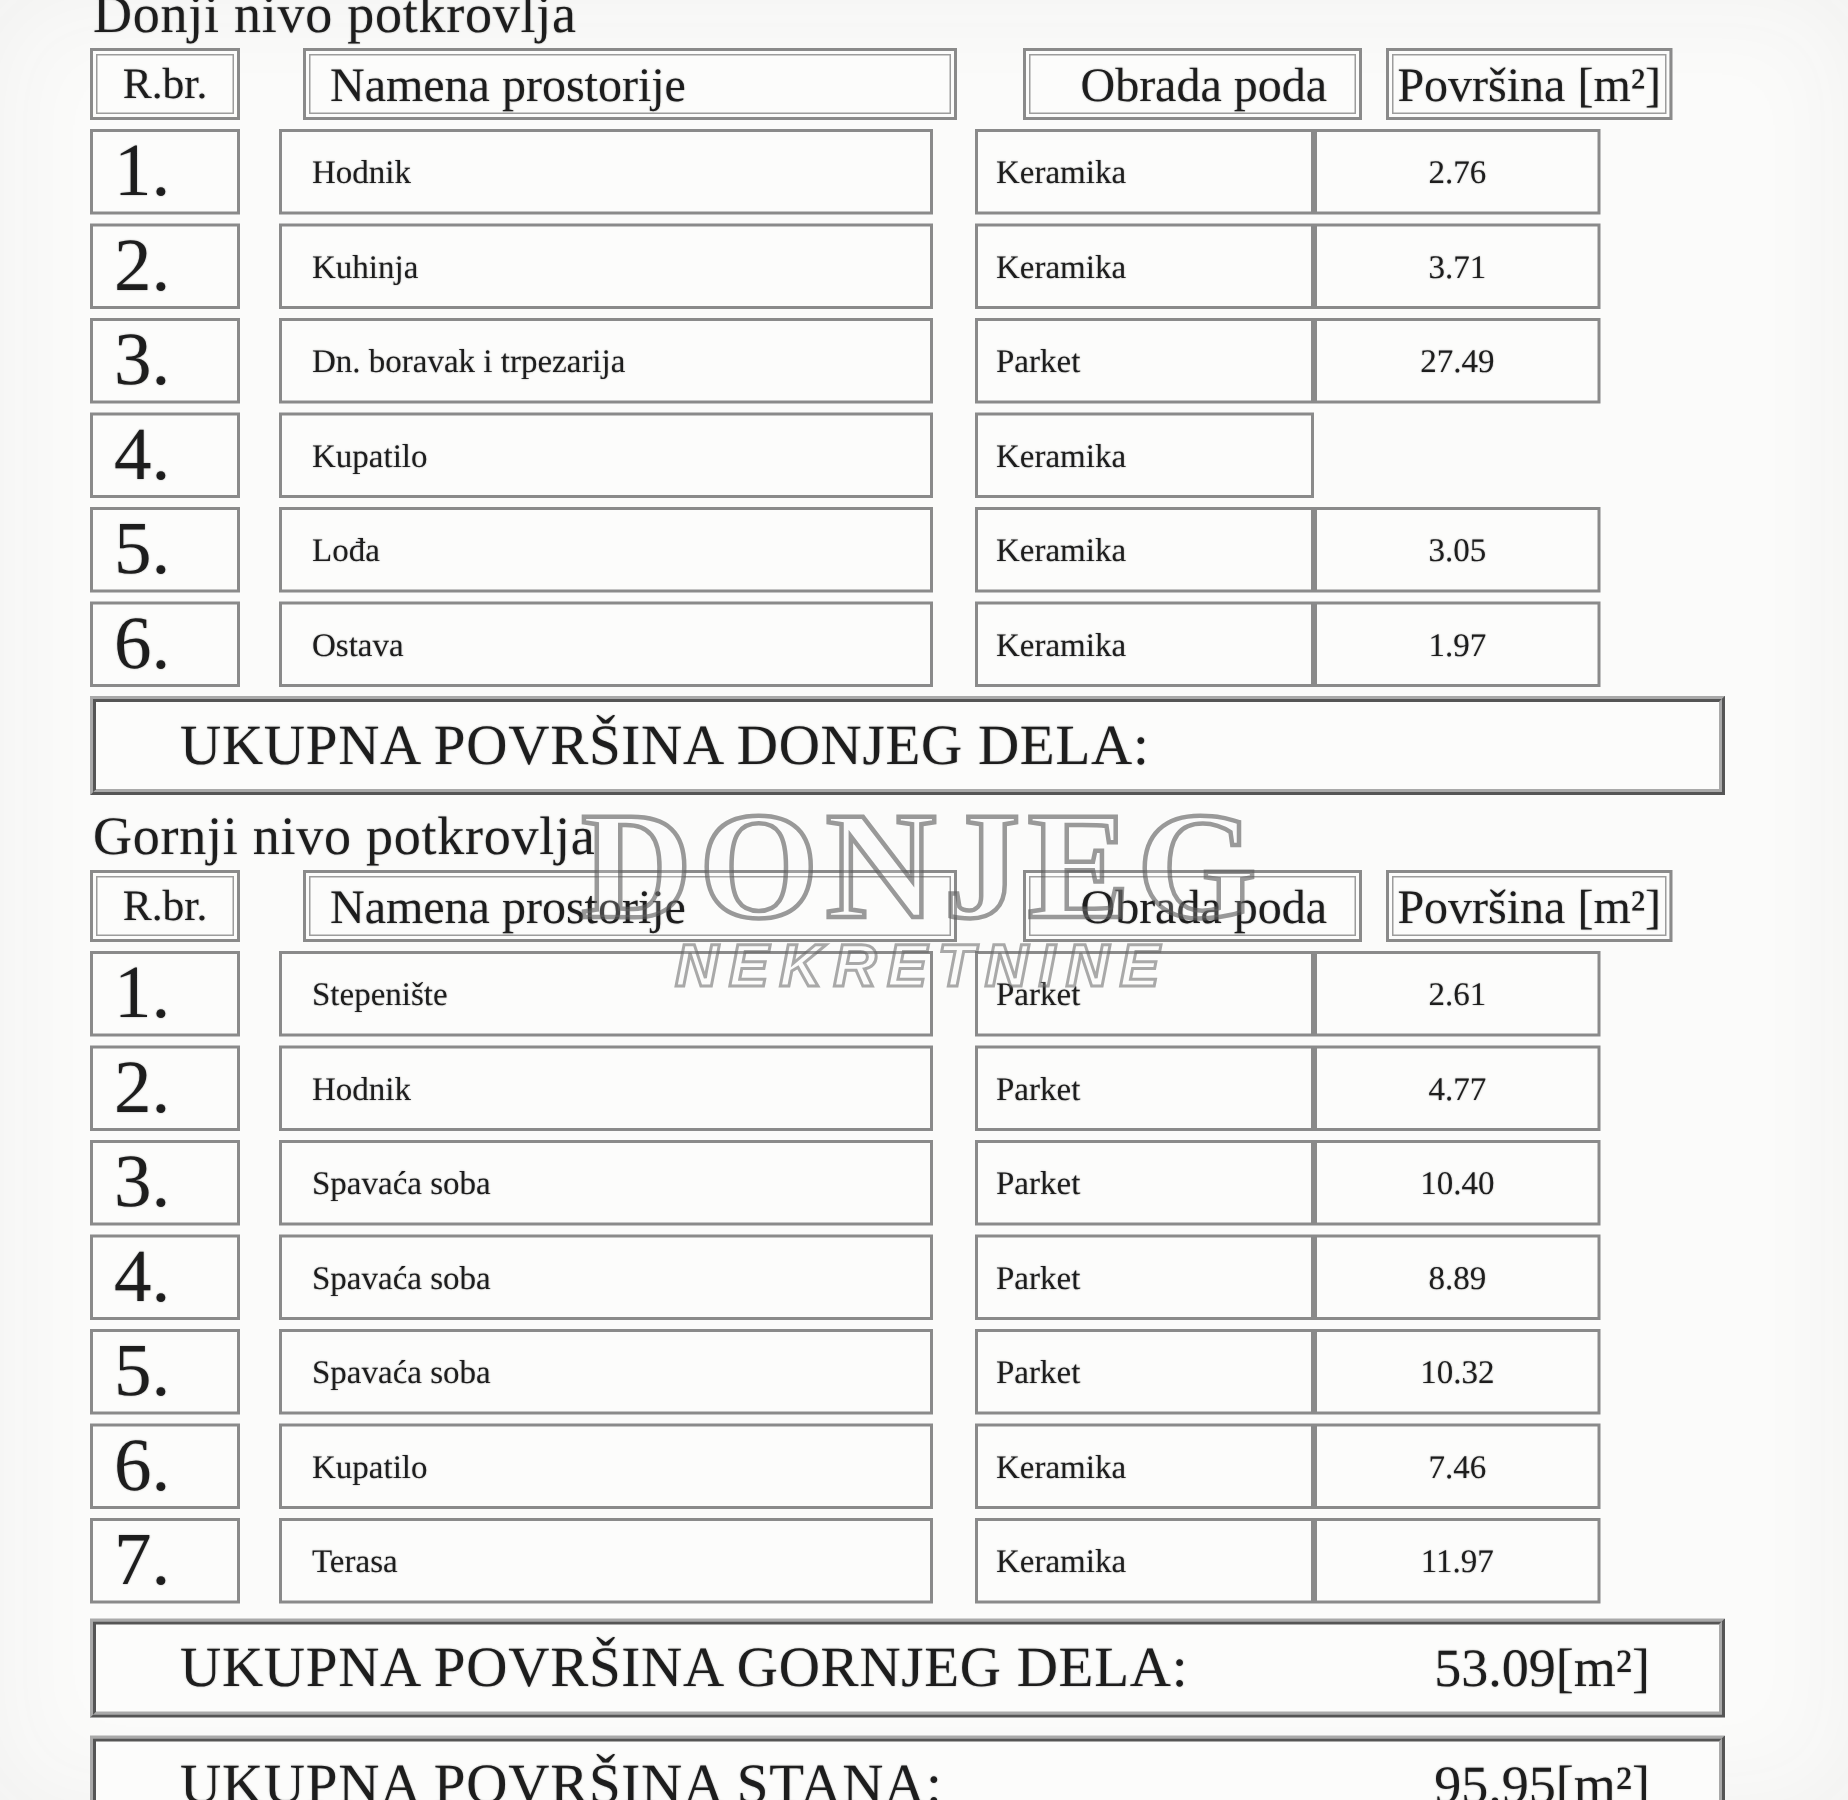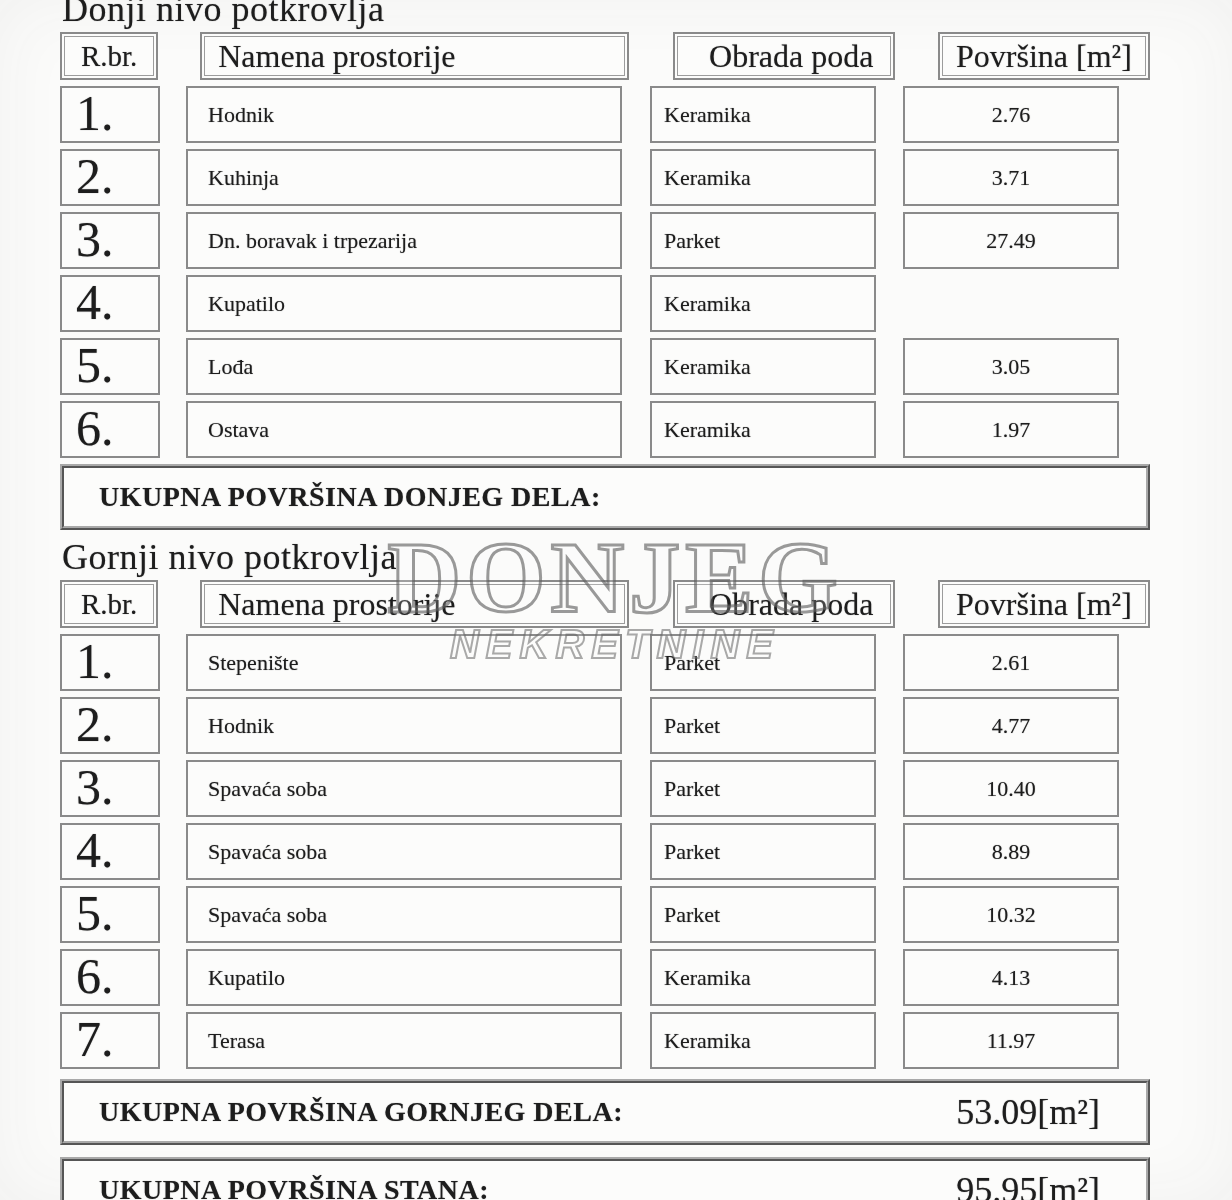--- a/index.html
+++ b/index.html
@@ -26,36 +26,36 @@
     font-size:22px;overflow:hidden;white-space:nowrap;
   }
   .hcell{
     height:48px;
     box-shadow:inset 0 0 0 2px #fcfcfb, inset 0 0 0 3px #9c9c9c;
     font-size:32px;
   }
   .c1{width:100px;}
   .c2{width:436px;margin-left:26px;}
   .c3{width:226px;margin-left:28px;padding-left:15px;}
-  .c4{width:216px;margin-left:27px;}
+  .c4{width:191px;}
   .hcell.c1{justify-content:center;font-size:29px;}
   .hcell.c2{padding-left:16px;}
   .hcell.c3{justify-content:center;}
   .hcell.c4{justify-content:center;}
   .cell.num{padding-left:14px;font-size:50px;line-height:1;padding-bottom:4px;}
   .cell.name{padding-left:20px;}
   .cell.floor{padding-left:12px;}
   .cell.area{justify-content:center;}
   .header-row{margin-bottom:6px;gap:16px;}
   .total-row{
     box-sizing:border-box;width:1090px;height:66px;
     border:4px ridge #a9a9a9;background:#fcfcfb;
     display:flex;align-items:center;white-space:nowrap;
   }
-  .total-row .lbl{margin-left:35px;font-weight:bold;font-size:28px;letter-spacing:0.5px;}
+  .total-row .lbl{margin-left:56px;font-weight:normal;font-size:38px;letter-spacing:0.5px;}
   .total-row .val{margin-left:auto;margin-right:46px;font-size:36px;}
   #total-0{margin-top:4px;}
   #title-1{margin-top:10px;}
   #total-1{margin-top:10px;}
   #grand-total{margin-top:12px;}
   .watermark{
     position:absolute;left:330px;top:528px;width:570px;z-index:6;
     text-align:center;pointer-events:none;
     filter:blur(0.5px);
   }
@@ -160,21 +160,21 @@
       <div class="row">
         <div class="cell num c1">5.</div>
         <div class="cell name c2">Spavaća soba</div>
         <div class="cell floor c3">Parket</div>
         <div class="cell area c4">10.32</div>
       </div>
       <div class="row">
         <div class="cell num c1">6.</div>
         <div class="cell name c2">Kupatilo</div>
         <div class="cell floor c3">Keramika</div>
-        <div class="cell area c4">4.13</div>
+        <div class="cell area c4">7.46</div>
       </div>
       <div class="row">
         <div class="cell num c1">7.</div>
         <div class="cell name c2">Terasa</div>
         <div class="cell floor c3">Keramika</div>
         <div class="cell area c4">11.97</div>
       </div>
       <div class="total-row" id="total-1">
         <span class="lbl">UKUPNA POVRŠINA GORNJEG DELA:</span>
         <span class="val">53.09[m²]</span>

